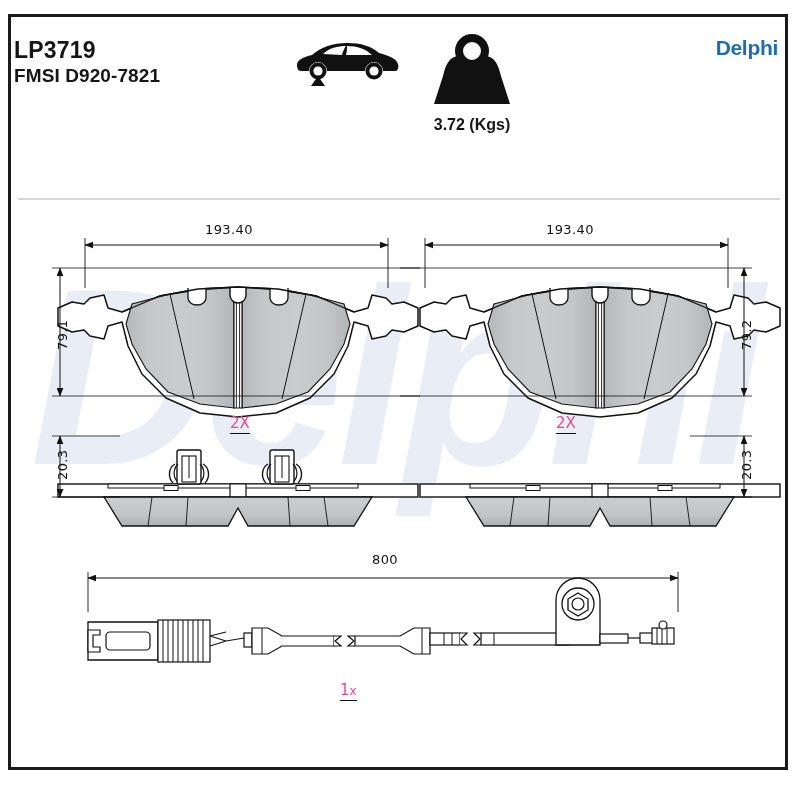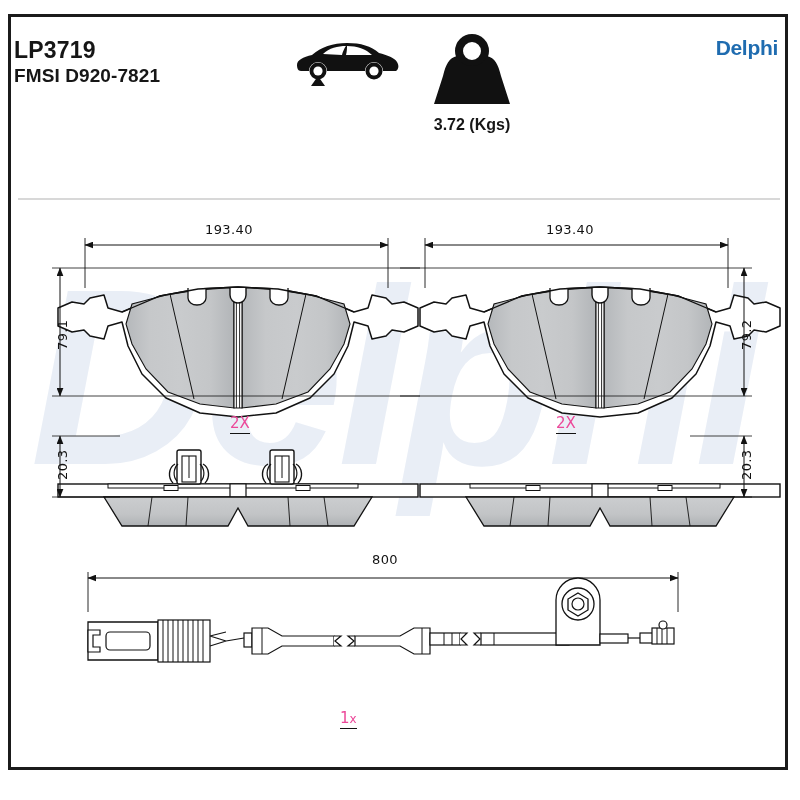--- a/index.html
+++ b/index.html
@@ -370,17 +370,17 @@
   <div class="dimtxt vert" style="left:739px; top:350px;">79.2</div>
 
   <div class="dimtxt vert" style="left:55px; top:480px;">20.3</div>
   <div class="dimtxt vert" style="left:739px; top:480px;">20.3</div>
 
   <div class="qty" style="left:230px; top:414px;">2X</div>
   <div class="qty" style="left:556px; top:414px;">2X</div>
 
   <div class="dimtxt" style="left:372px; top:552px;">800</div>
 
-  <div class="qty" style="left:340px; top:681px;margin-top:28px;">
+  <div class="qty" style="left:340px; top:681px;">
     <span>1</span><span class="sm">x</span>
   </div>
 
 </div>
 
 </body></html>

